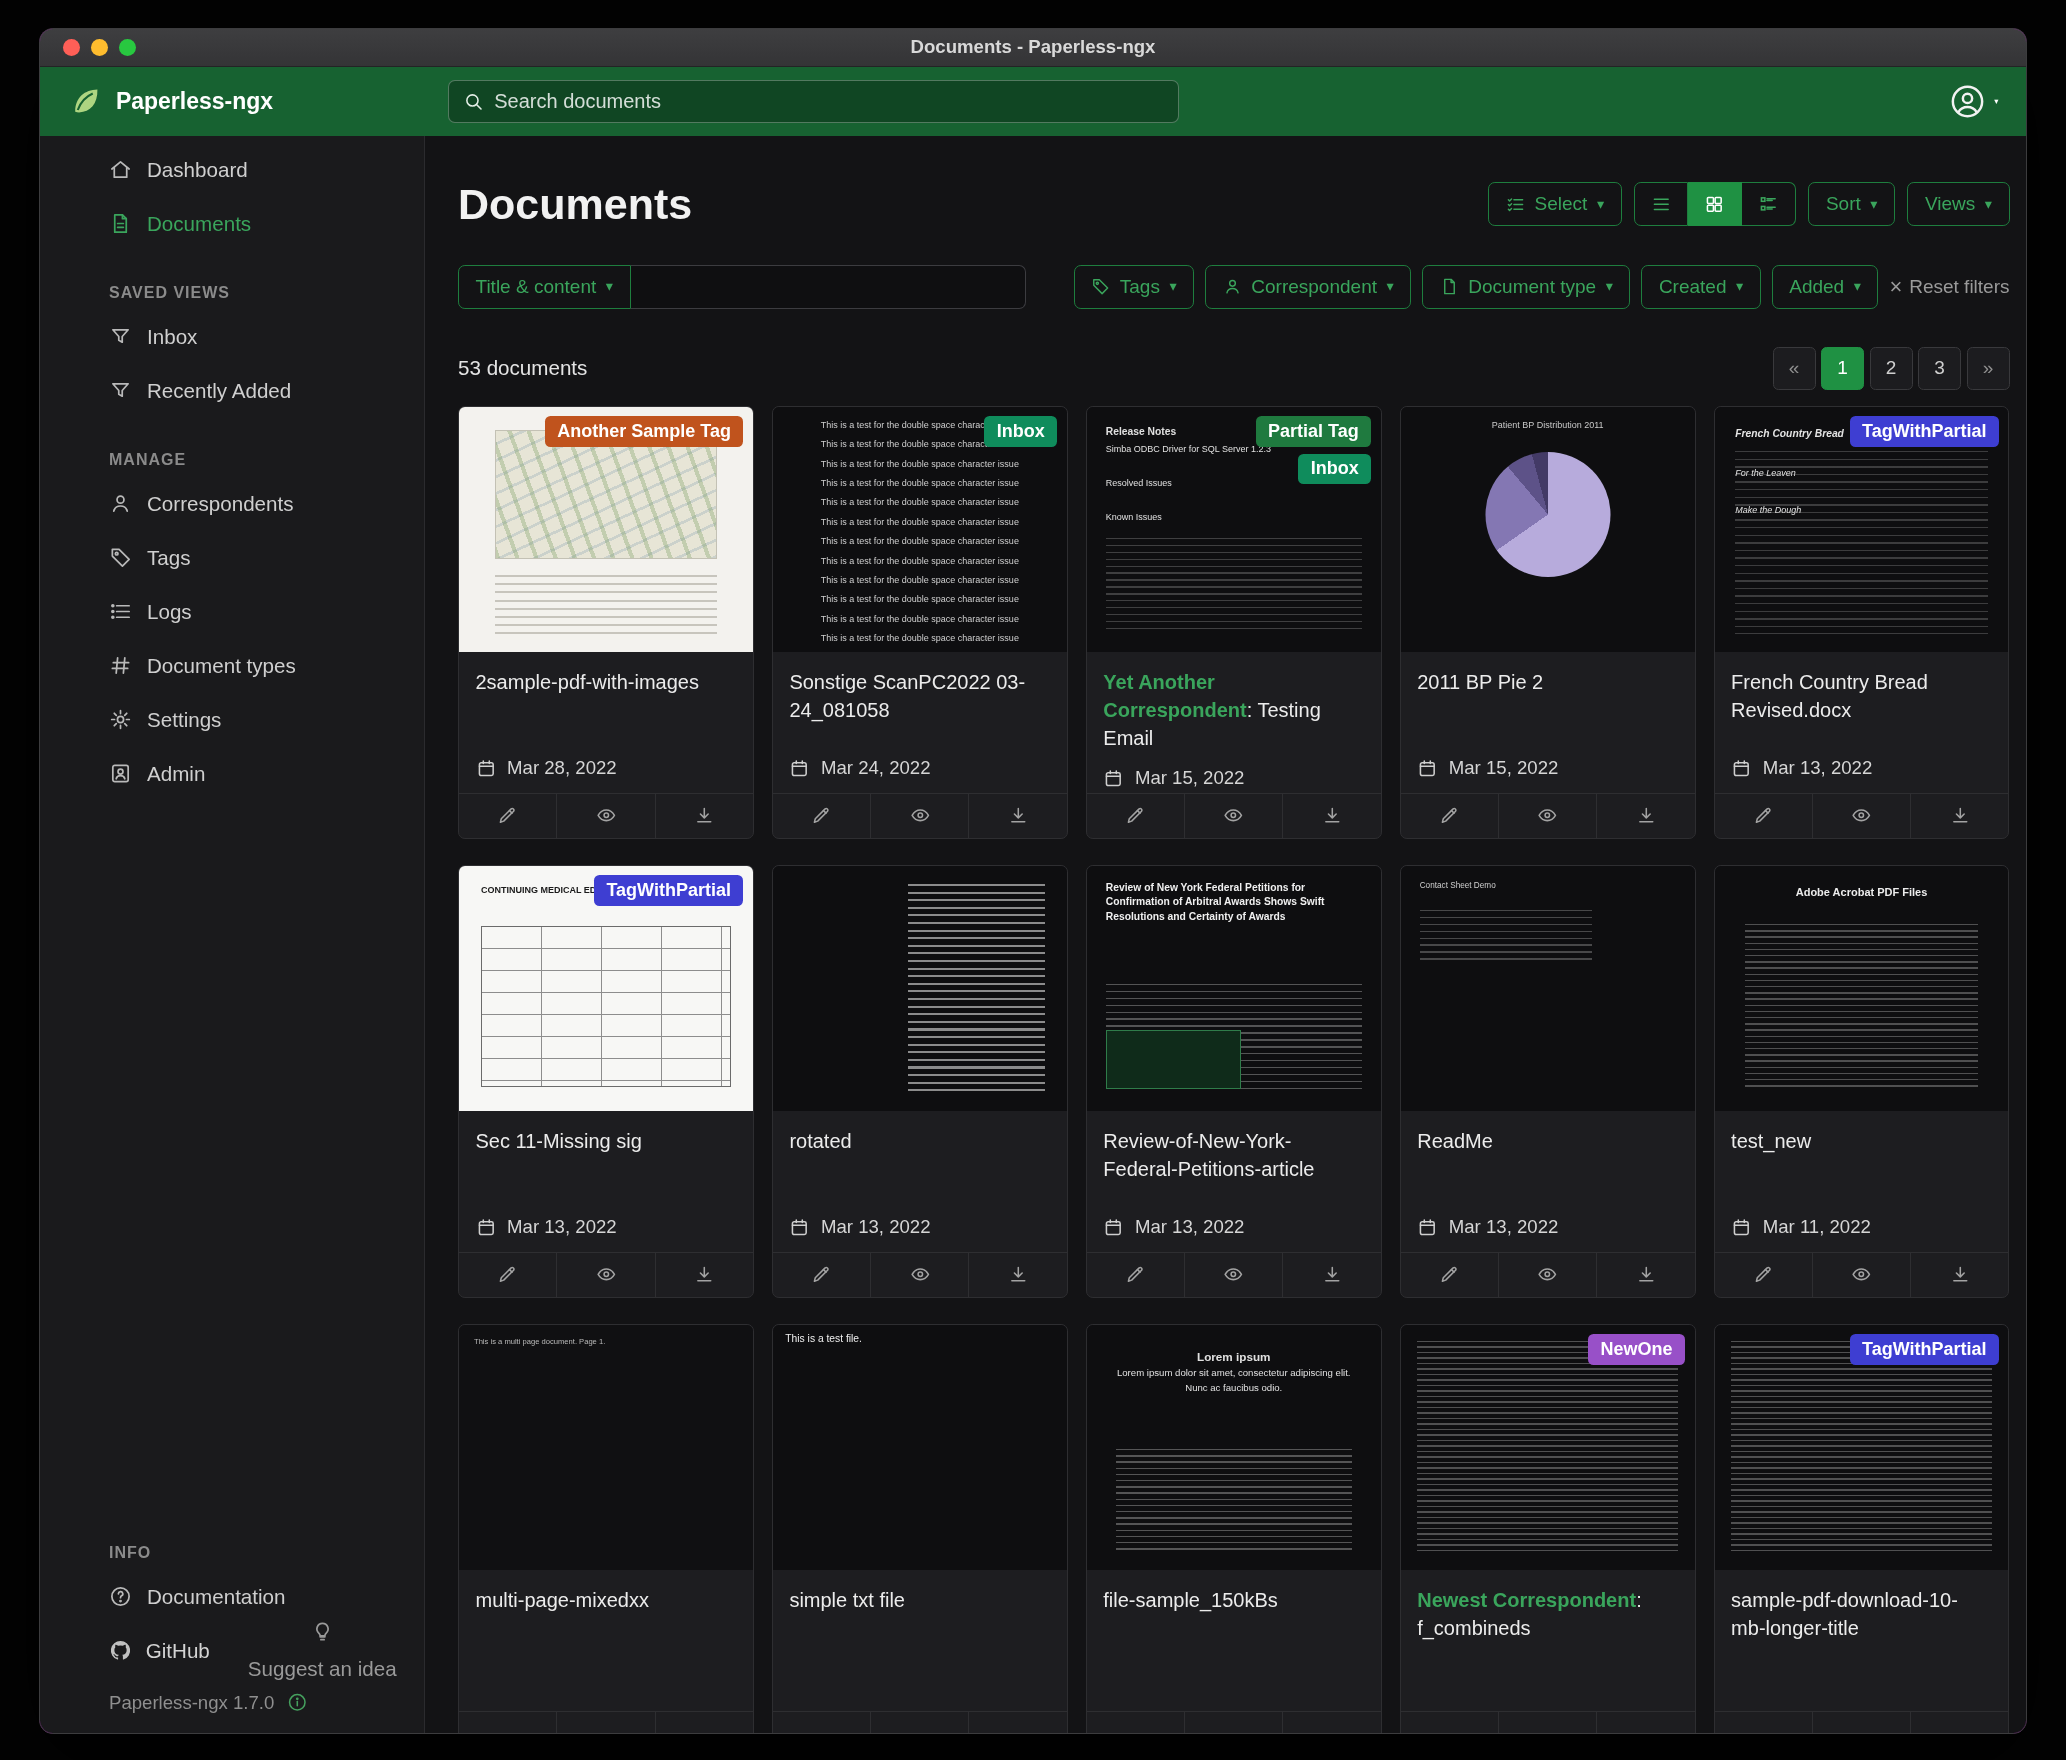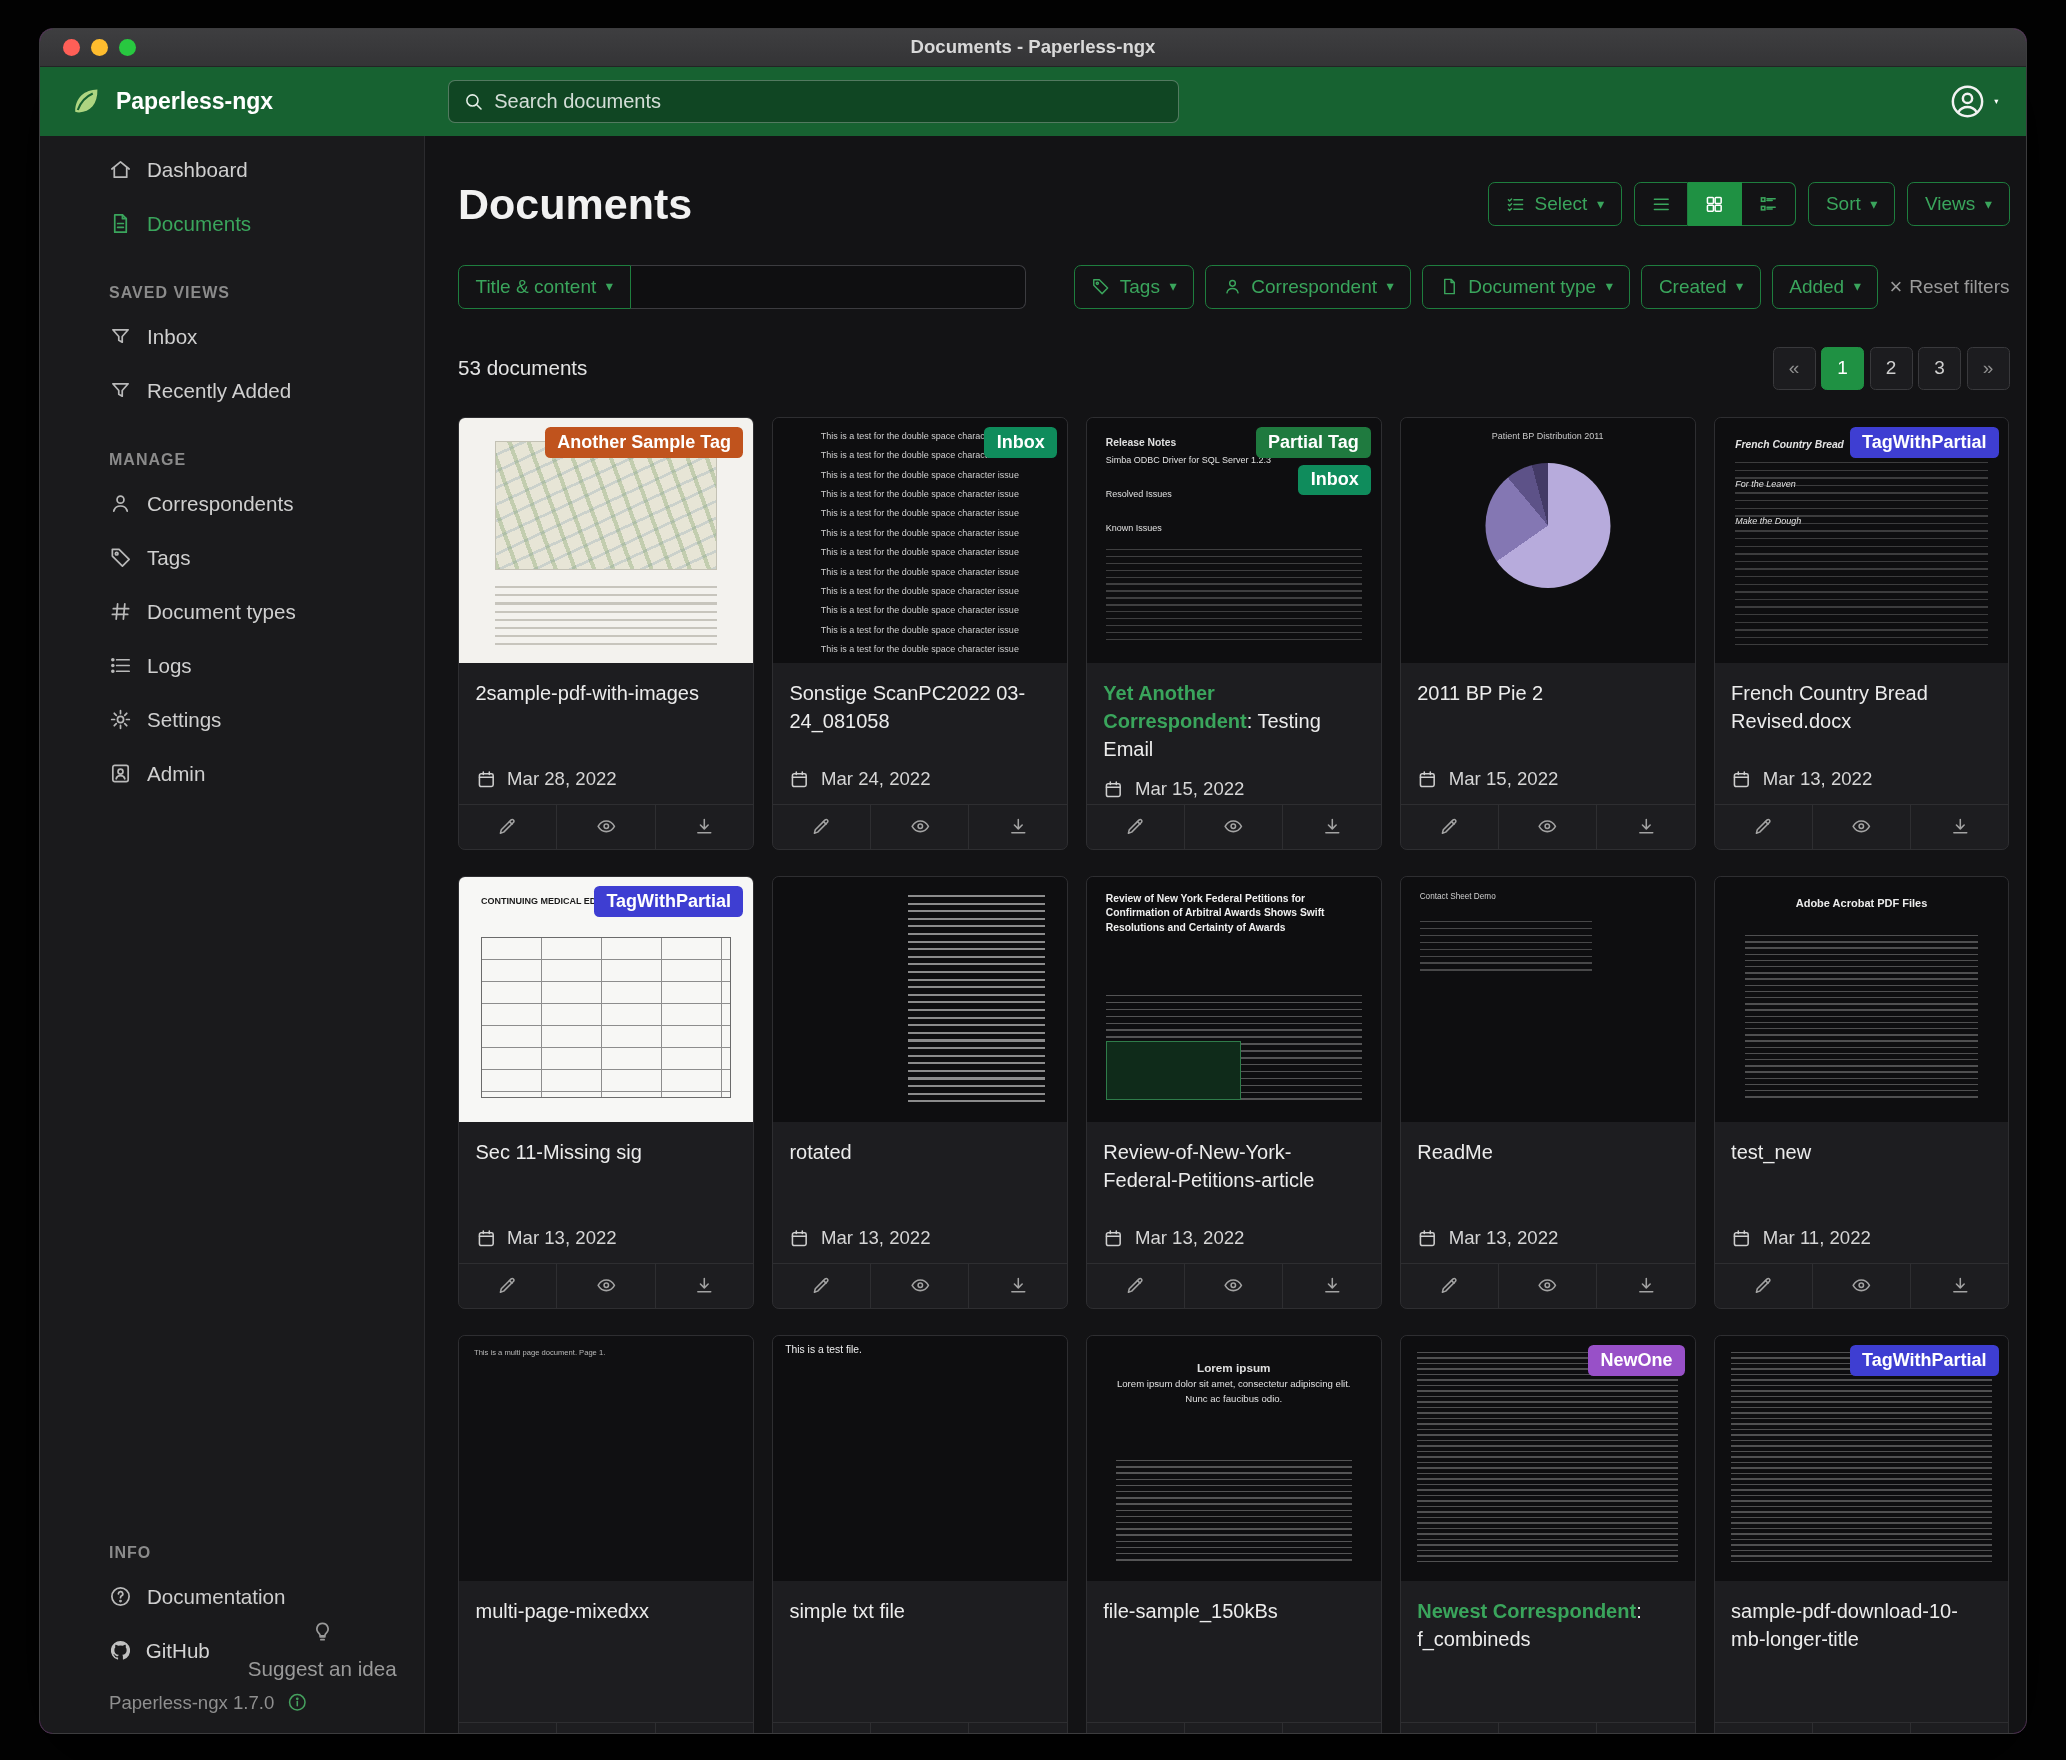--- a/index.html
+++ b/index.html
@@ -70,21 +70,21 @@
 
   
   .count-row { margin-top:38px; display:flex; align-items:center; }
   .count-text { color:#e4e4e4; font-size:20.6px; }
   .pagination { margin-left:auto; display:flex; gap:5.5px; }
   .pg-btn { min-width:43px; height:43px; padding:0 11px; background:#1c1c1f; border:0.7px solid #39393c; border-radius:5.5px; color:#cfcfcf; font-size:19px; font-family:inherit; display:flex; align-items:center; justify-content:center; cursor:pointer; }
   .pg-btn.arrow { color:#8f8f8f; }
   .pg-btn.active { background:var(--accentFill,#1f9143); border-color:var(--accentFill,#1f9143); color:#fff; }
 
   
-  .grid { margin-top:27px; flex:1; display:grid; grid-template-columns:repeat(5,1fr); grid-auto-rows:433px; gap:26px 18px; overflow:hidden; }
+  .grid { margin-top:16px; flex:1; display:grid; grid-template-columns:repeat(5,1fr); grid-auto-rows:433px; gap:26px 18px; overflow:hidden; }
   .card { background:#1d1d20; border:0.7px solid #2e2e31; border-radius:6.9px; display:flex; flex-direction:column; overflow:hidden; position:relative; }
   .card-thumb { height:245px; flex:0 0 245px; position:relative; background:#0e0e10; overflow:hidden; }
   .card-tags { position:absolute; top:9.6px; right:9.6px; display:flex; flex-direction:column; align-items:flex-end; gap:6.9px; }
   .tag { color:#fff; font-size:18px; font-weight:700; padding:4.8px 12.4px; border-radius:5.5px; white-space:nowrap; }
   .card-body { flex:1; display:flex; flex-direction:column; padding:16.5px 16.5px 0; min-height:0; }
   .card-title { font-size:20px; font-weight:400; color:#ececec; line-height:1.4; }
   .corr { color:var(--accent,#3aa55c); font-weight:700; }
   .corr::after { content:": "; color:#ececec; font-weight:400; }
   .card-date { margin-top:auto; display:flex; align-items:center; gap:11px; color:#d6d6d6; font-size:18.6px; padding:15px 0 13.7px; }
   .card-date svg { width:20.6px; height:20.6px; stroke:#cfcfcf; }
@@ -238,32 +238,32 @@
         </div>
         <div class="side-item">
           <svg viewBox="0 0 24 24" fill="none" stroke-width="1.8" stroke-linejoin="round">
               <path d="M3.5 3.5h7L21 14l-7 7L3.5 10.5z"></path>
               <circle cx="8" cy="8" r="1.4"></circle>
             </svg>
           <span>Tags</span>
         </div>
         <div class="side-item">
           <svg viewBox="0 0 24 24" fill="none" stroke-width="1.8" stroke-linecap="round">
-              <path d="M9 4 7.5 20M16.5 4 15 20M4.5 9h16M3.5 15h16"></path>
-            </svg>
-          <span>Document types</span>
-        </div>
-        <div class="side-item">
-          <svg viewBox="0 0 24 24" fill="none" stroke-width="1.8" stroke-linecap="round">
               <path d="M8 6h13M8 12h13M8 18h13"></path>
               <circle cx="4" cy="6" r="1"></circle>
               <circle cx="4" cy="12" r="1"></circle>
               <circle cx="4" cy="18" r="1"></circle>
             </svg>
           <span>Logs</span>
+        </div>
+        <div class="side-item">
+          <svg viewBox="0 0 24 24" fill="none" stroke-width="1.8" stroke-linecap="round">
+              <path d="M9 4 7.5 20M16.5 4 15 20M4.5 9h16M3.5 15h16"></path>
+            </svg>
+          <span>Document types</span>
         </div>
         <div class="side-item">
           <svg viewBox="0 0 24 24" fill="none" stroke-width="1.8" stroke-linecap="round">
               <circle cx="12" cy="12" r="3.2"></circle>
               <path d="M12 2.8v3M12 18.2v3M2.8 12h3M18.2 12h3M5.5 5.5l2.1 2.1M16.4 16.4l2.1 2.1M18.5 5.5l-2.1 2.1M7.6 16.4l-2.1 2.1"></path>
             </svg>
           <span>Settings</span>
         </div>
         <div class="side-item">
           <svg viewBox="0 0 24 24" fill="none" stroke-width="1.8" stroke-linecap="round" stroke-linejoin="round">

